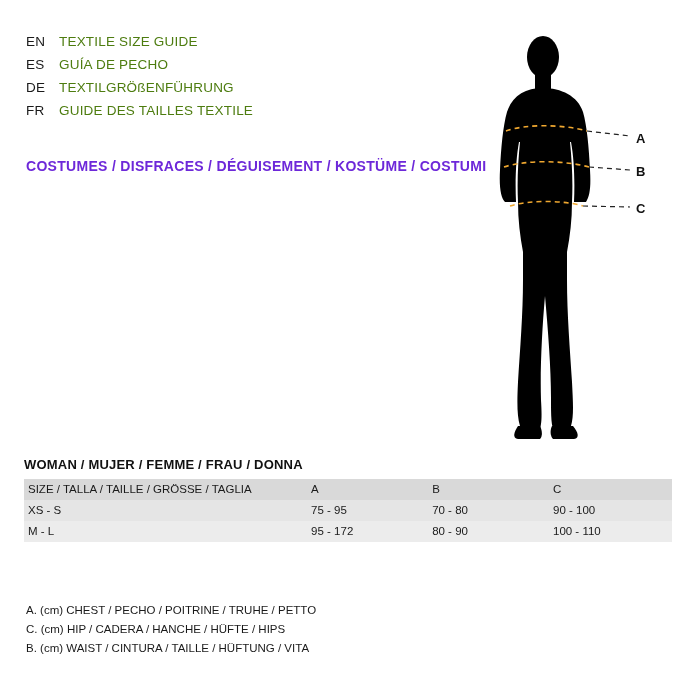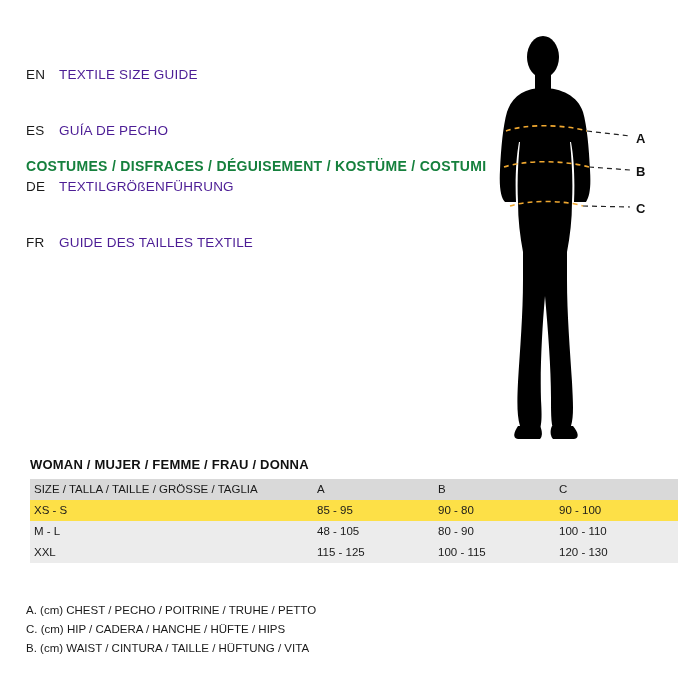--- a/index.html
+++ b/index.html
@@ -27,40 +27,39 @@
     left: 26px;
     top: 34px;
     width: 420px;
   }
   .lang-row {
     display: flex;
     align-items: baseline;
     height: 23px;
     font-size: 13.5px;
     letter-spacing: .2px;
-    margin-top: 33px;
   }
   .lang-code {
     width: 33px;
     flex: 0 0 33px;
     color: #1a1a1a;
   }
   .lang-text {
-    color: #4c1d95;
+    color: #4d7c0f;
     white-space: nowrap;
   }
 
   .category-line {
     position: absolute;
     left: 26px;
     top: 158px;
     font-size: 14px;
     font-weight: bold;
     letter-spacing: .3px;
-    color: #15803d;
+    color: #6d28d9;
   }
 
   
   .figure-wrap {
     position: absolute;
     left: 470px;
     top: 30px;
     width: 210px;
     height: 410px;
   }
@@ -72,21 +71,21 @@
     font-weight: bold;
     color: #111;
   }
   .lbl-a { left: 636px; top: 131px; }
   .lbl-b { left: 636px; top: 164px; }
   .lbl-c { left: 636px; top: 201px; }
 
   
   .table-section {
     position: absolute;
-    left: 30px;
+    left: 24px;
     top: 457px;
     width: 648px;
   }
   .woman-line {
     font-size: 13px;
     font-weight: bold;
     color: #111;
     margin-bottom: 7px;
     letter-spacing: .2px;
   }
@@ -102,21 +101,21 @@
     text-align: left;
     font-weight: normal;
     height: 15px;
     line-height: 15px;
   }
   table.size-table thead tr {
     background: #d9d9d9;
     padding-left: 24px;
   }
   table.size-table tbody tr.odd {
-    background: #fde047;
+    background: #e5e5e5;
   }
   table.size-table tbody tr.even {
     background: #ececec;
     padding-left: 47px;
   }
   .col-size { width: 286px; }
   .col-a { width: 120px; }
   .col-b { width: 120px; }
   .col-c { width: 122px; }
 
@@ -225,35 +224,29 @@
         <tr>
           <th class="col-size">SIZE / TALLA / TAILLE / GRÖSSE / TAGLIA</th>
           <th class="col-a">A</th>
           <th class="col-b">B</th>
           <th class="col-c">C</th>
         </tr>
       </thead>
       <tbody>
         <tr class="odd">
           <td>XS - S</td>
-          <td>85 - 95</td>
-          <td>90 - 80</td>
+          <td>75 - 95</td>
+          <td>70 - 80</td>
           <td>90 - 100</td>
         </tr>
         <tr class="even">
           <td>M - L</td>
-          <td>48 - 105</td>
+          <td>95 - 172</td>
           <td>80 - 90</td>
           <td>100 - 110</td>
-        </tr>
-        <tr class="even">
-          <td>XXL</td>
-          <td>115 - 125</td>
-          <td>100 - 115</td>
-          <td>120 - 130</td>
         </tr>
       </tbody>
     </table>
   </div>
 
   <div class="notes">
     <div class="note-row">A. (cm) CHEST / PECHO / POITRINE / TRUHE / PETTO</div>
     <div class="note-row">C. (cm) HIP / CADERA / HANCHE / HÜFTE / HIPS</div>
     <div class="note-row">B. (cm) WAIST / CINTURA / TAILLE / HÜFTUNG / VITA</div>
   </div>

